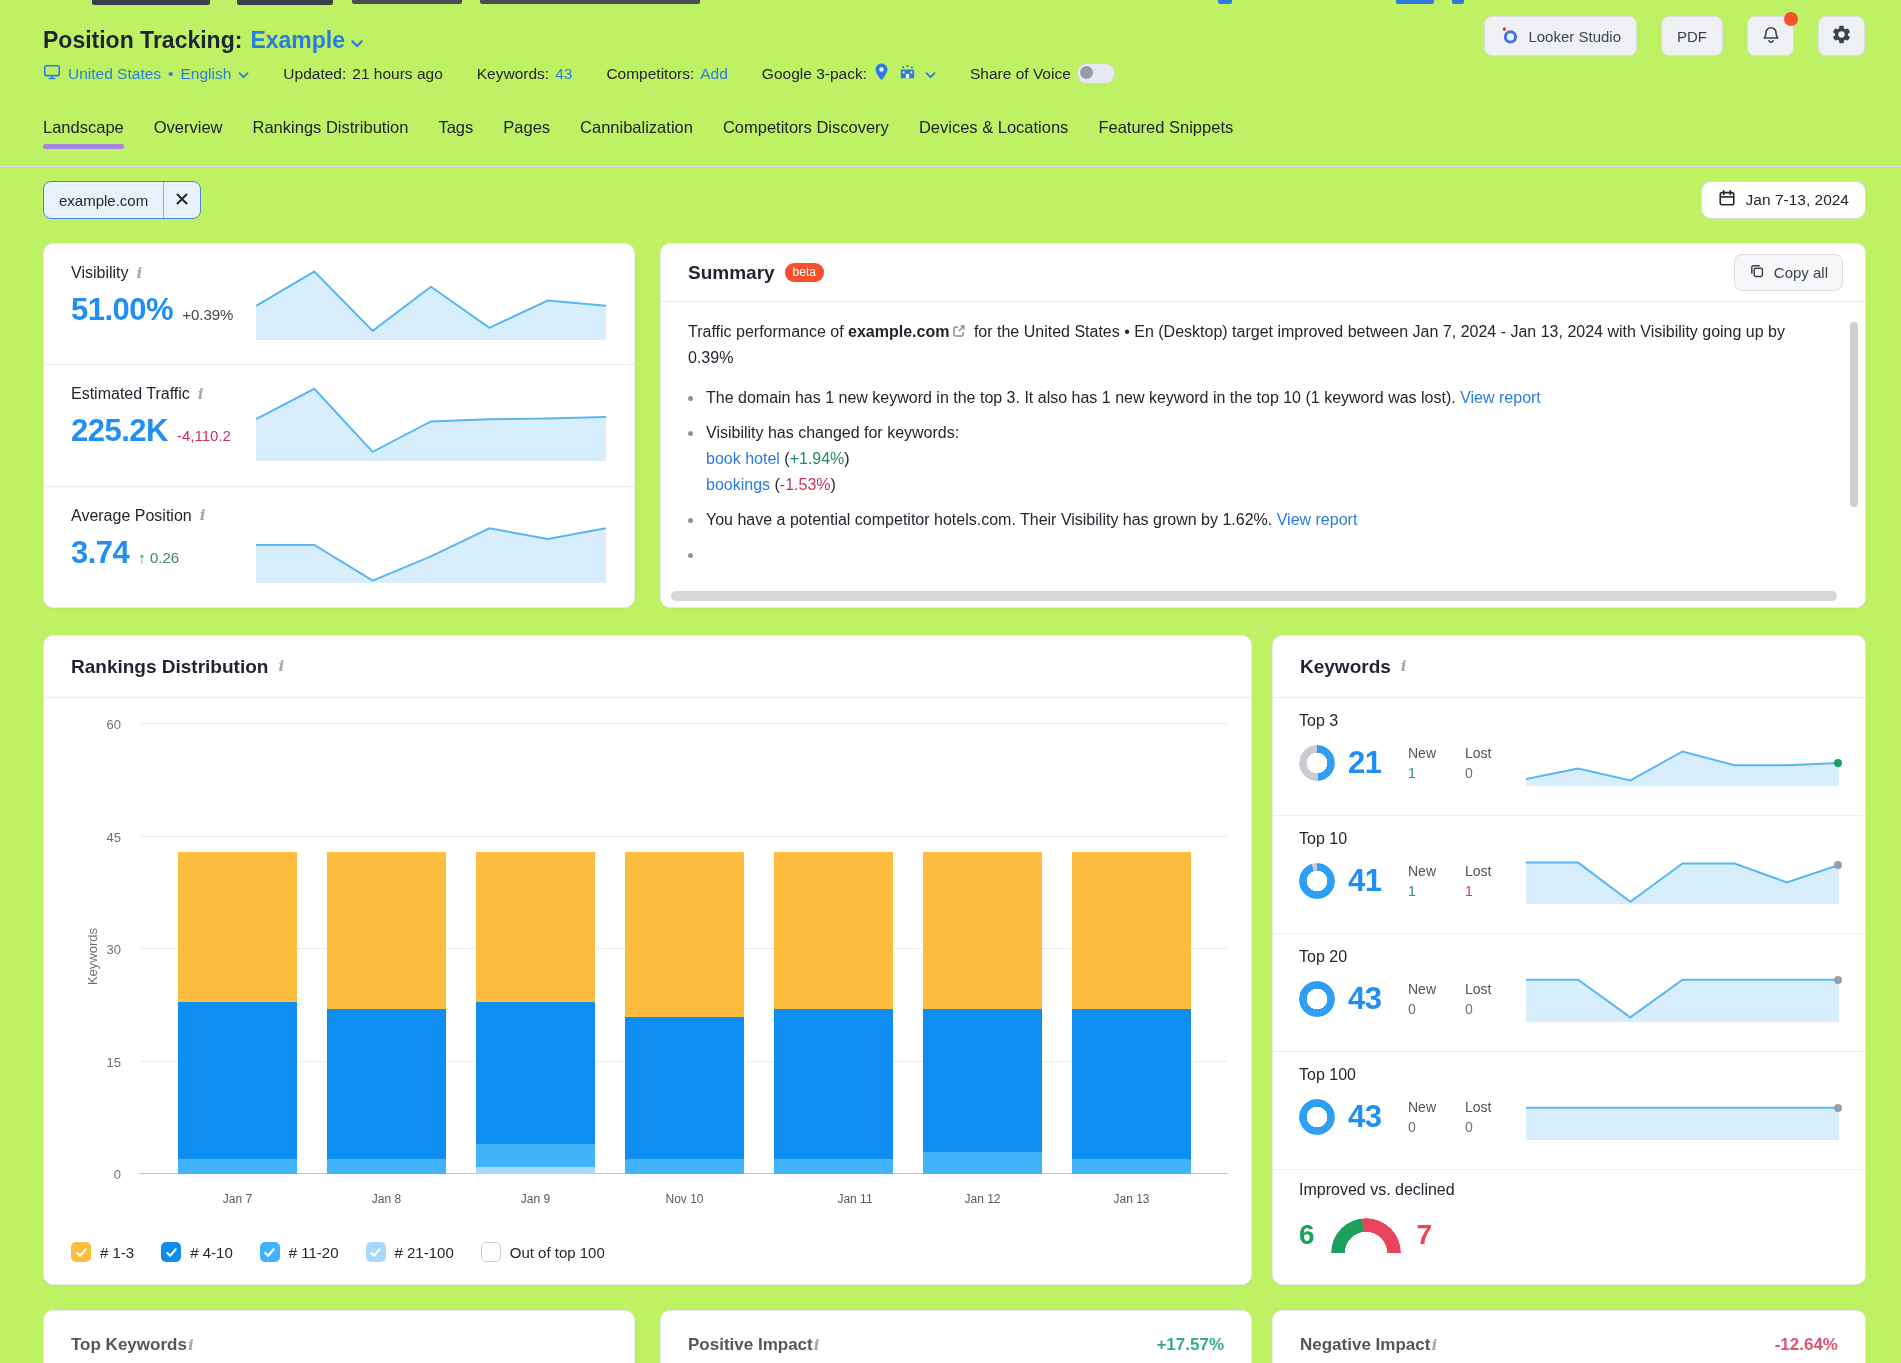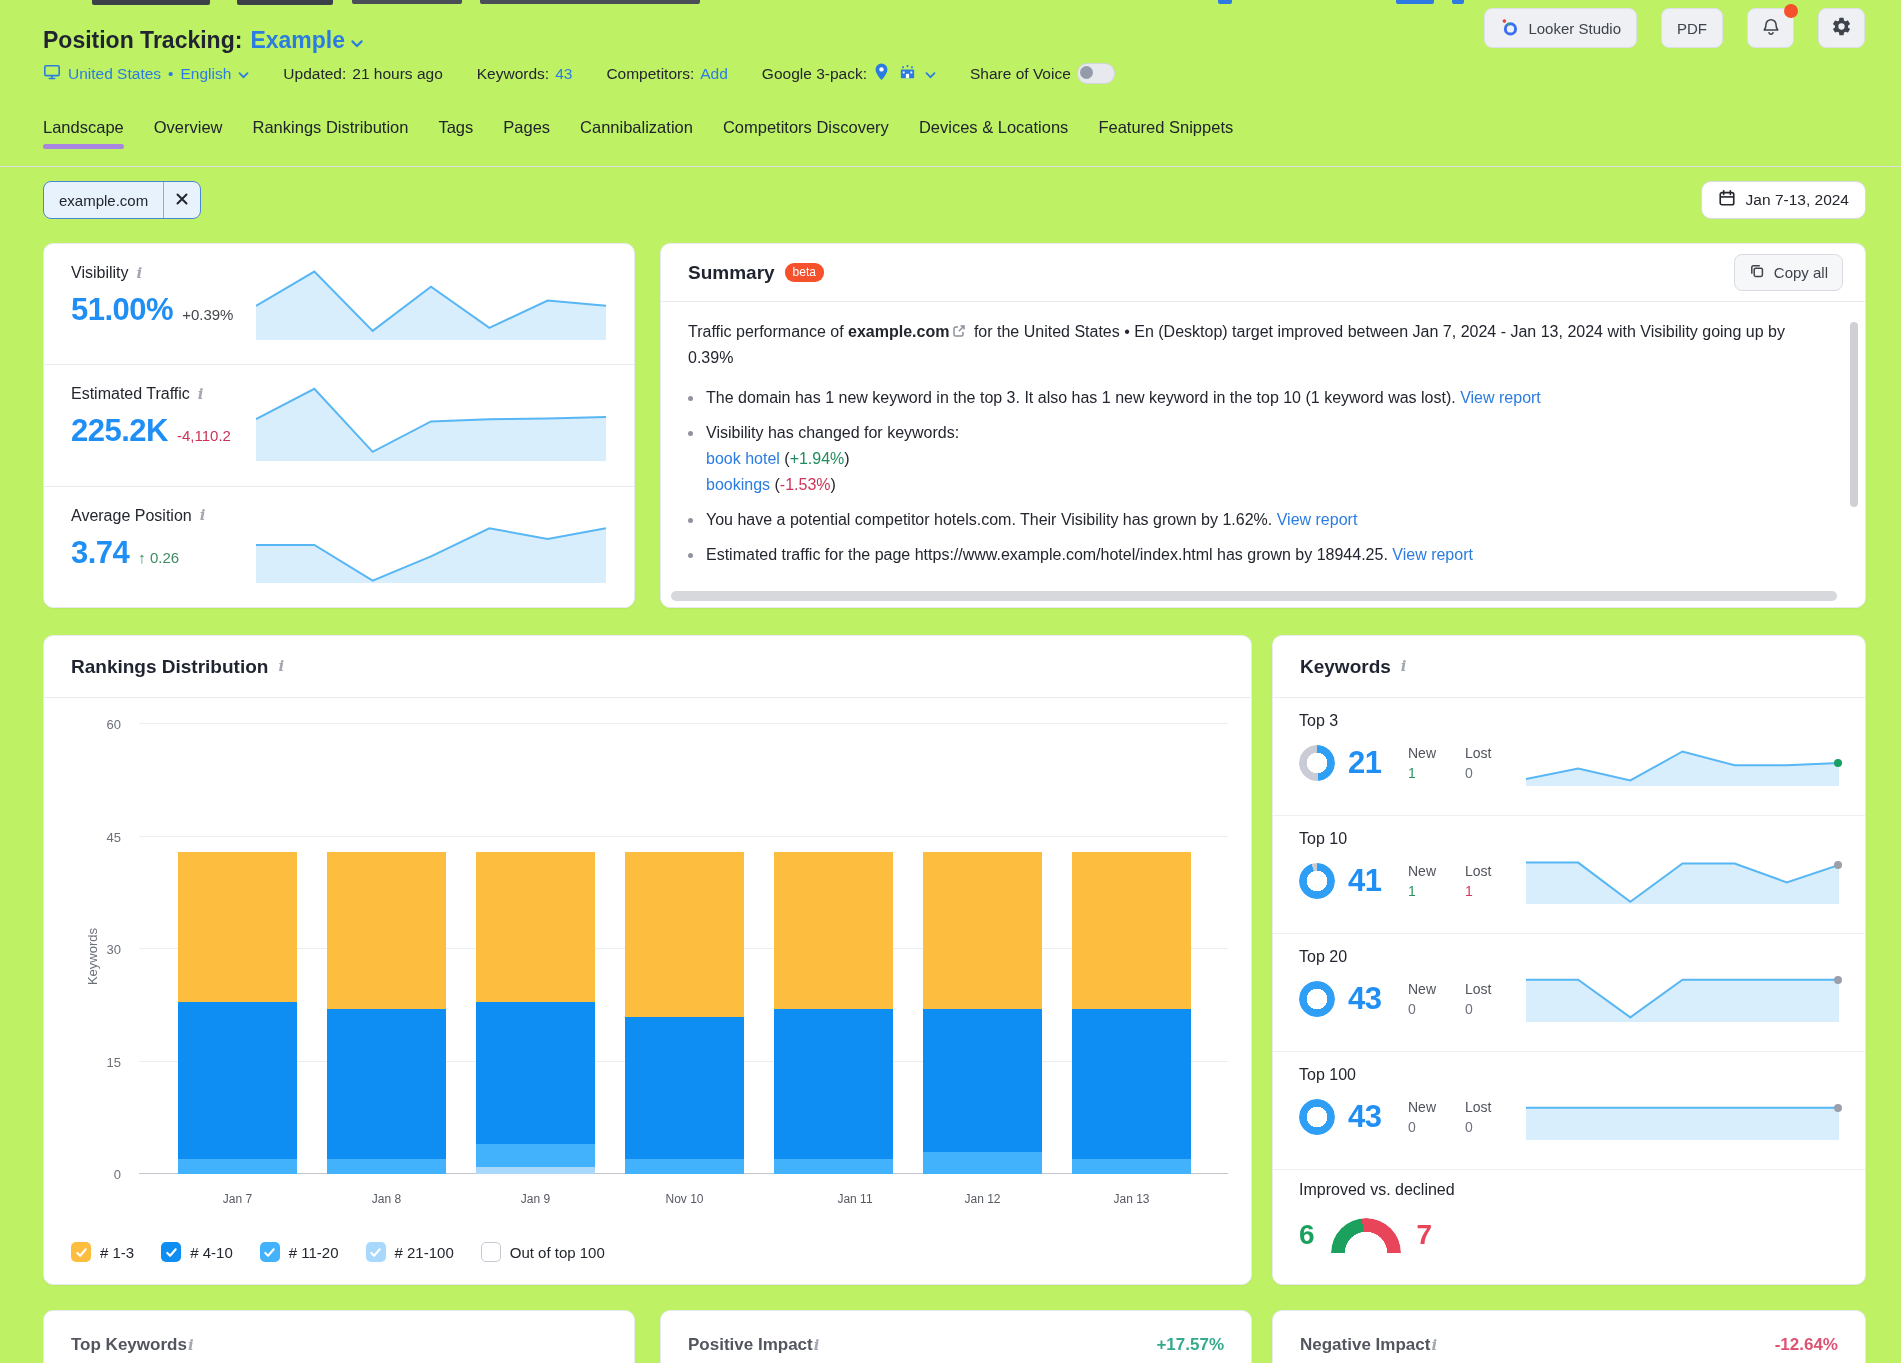--- a/index.html
+++ b/index.html
@@ -6,21 +6,21 @@
   body{font-family:"Liberation Sans","DejaVu Sans",sans-serif;background:#f4f5f9;color:#23262e;}
   .page{position:absolute;top:0;left:0;width:1901px;height:1363px;background:#bef264;overflow:hidden;}
   .card{position:absolute;background:#fff;border:1px solid #e8eaef;border-radius:10px;box-shadow:0 1px 2px rgba(27,31,43,.04);box-sizing:border-box;}
 
   
   .frag{position:absolute;top:0;border-radius:0 0 2px 2px;}
 
   
   .page-title{position:absolute;left:43px;top:12px;font-size:23px;font-weight:bold;color:#1f2430;display:flex;align-items:center;gap:8px;}
   .proj{color:#2b7ce0;display:inline-flex;align-items:flex-end;gap:6px;cursor:pointer;}
-  .hdr-actions{position:absolute;right:36px;top:8px;display:flex;gap:24px;align-items:center;}
+  .hdr-actions{position:absolute;right:36px;top:16px;display:flex;gap:24px;align-items:center;}
   .hbtn{height:40px;display:inline-flex;align-items:center;gap:9px;padding:0 15px;background:#eef0f4;border:1px solid #dddfe6;border-radius:8px;font-size:15px;color:#3f434b;box-sizing:border-box;position:relative;cursor:pointer;font-family:inherit;}
   .hbtn.icon-only{width:47px;justify-content:center;padding:0;}
   .notif-dot{position:absolute;top:-5px;right:-5px;width:14px;height:14px;border-radius:50%;background:#f4512c;}
 
   .meta-row{position:absolute;left:43px;top:62px;display:flex;align-items:center;gap:34px;font-size:15.5px;color:#23262e;}
   .meta-loc{color:#2b7ce0;display:inline-flex;align-items:center;gap:7px;cursor:pointer;}
   .meta-item{display:inline-flex;align-items:center;gap:6px;}
   .blue-link{color:#2b7ce0;text-decoration:none;cursor:pointer;}
   .g3-icons{display:inline-flex;align-items:center;gap:8px;color:#2b7ce0;}
   .toggle{width:36px;height:19px;border-radius:10px;background:#e7e9ee;border:1px solid #d2d5dc;position:relative;display:inline-block;cursor:pointer;}
@@ -331,23 +331,20 @@
           </div>
         </div>
         <div class="sum-bullet">
           <span class="dot"></span>
           <div>
             <div><span class="">You have a potential competitor hotels.com. Their Visibility has grown by 1.62%. </span><span class="seg-link">View report</span></div>
           </div>
         </div>
         <div class="sum-bullet">
           <span class="dot"></span>
-          <div>
-            <div><span class="">Estimated traffic for the page https://www.example.com/hotel/index.html has grown by 18944.25. </span><span class="seg-link">View report</span></div>
-          </div>
         </div>
       </div>
     <div class="vscroll"></div>
     <div class="hscroll"></div>
   </section>
 
   <section class="card rankings-card">
     <div class="card-head">
       <span class="card-title">Rankings Distribution</span>
       <span class="info">i</span>

